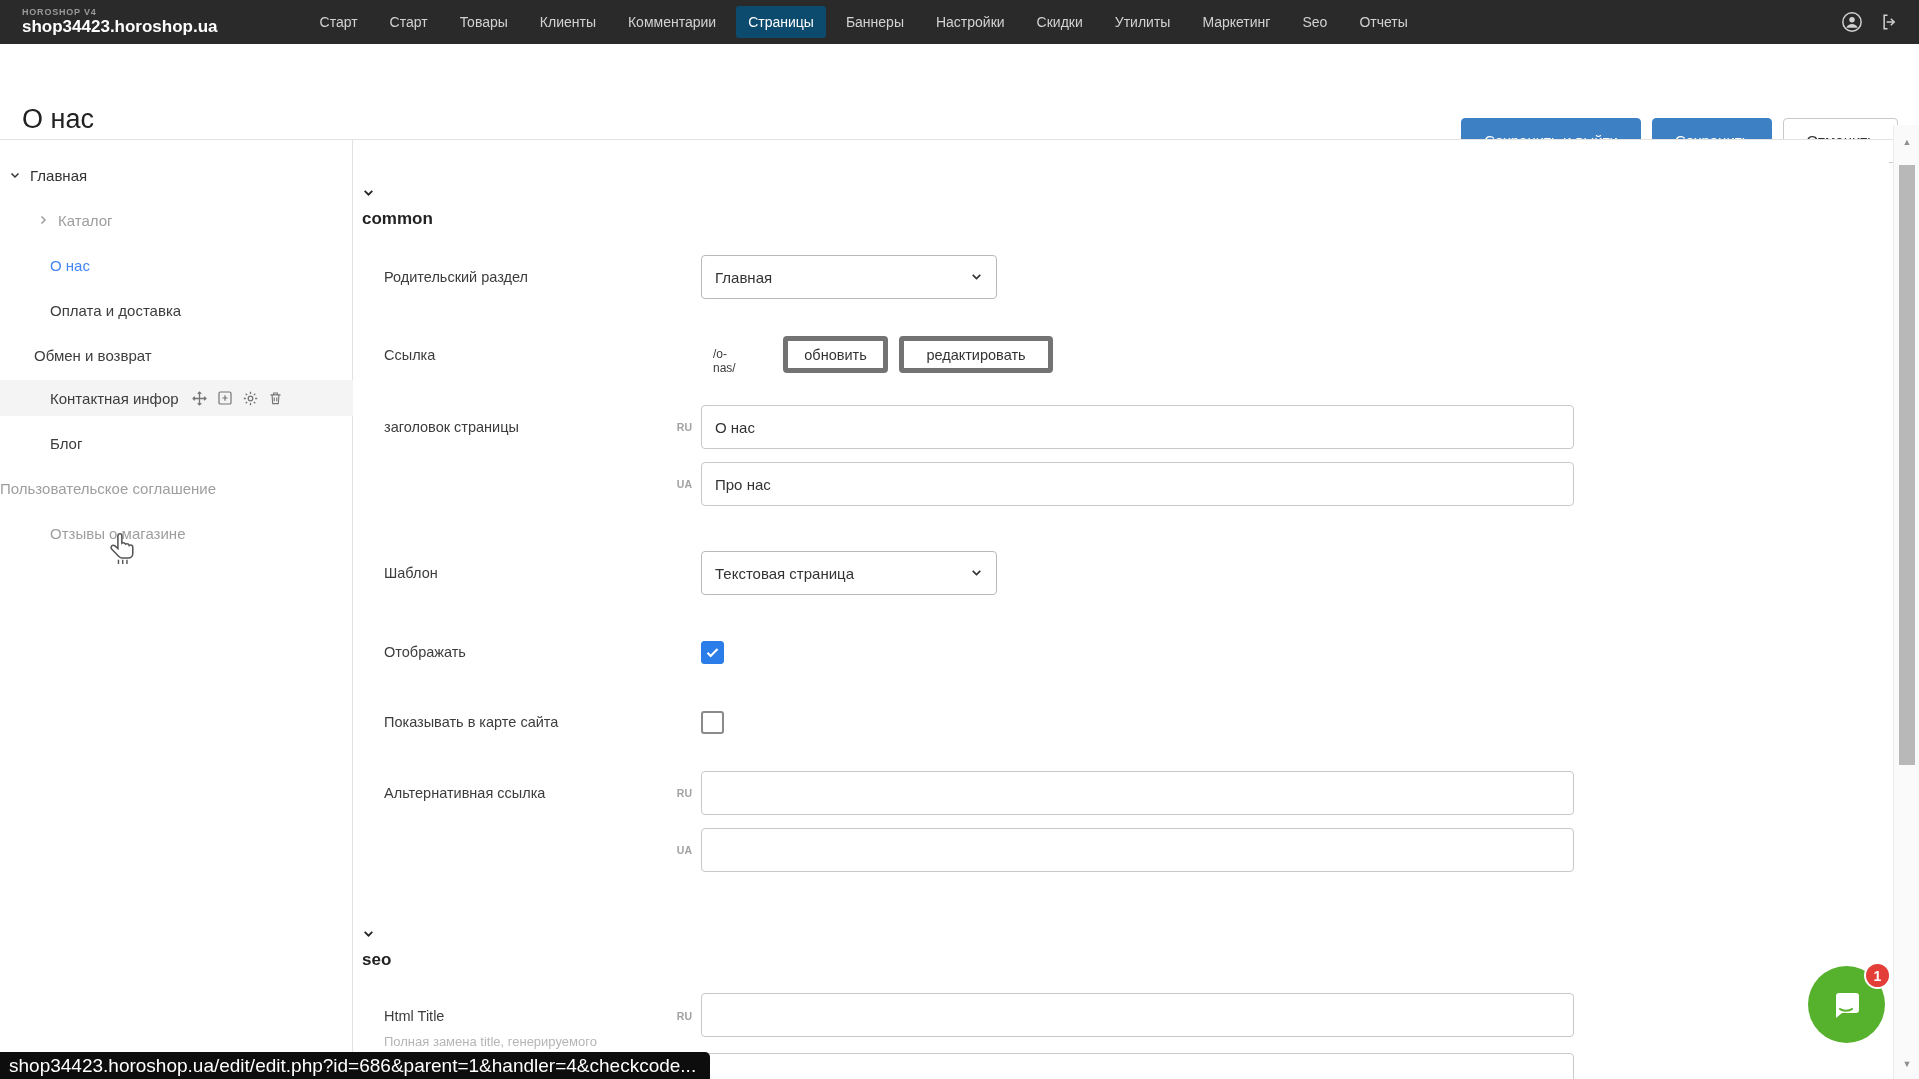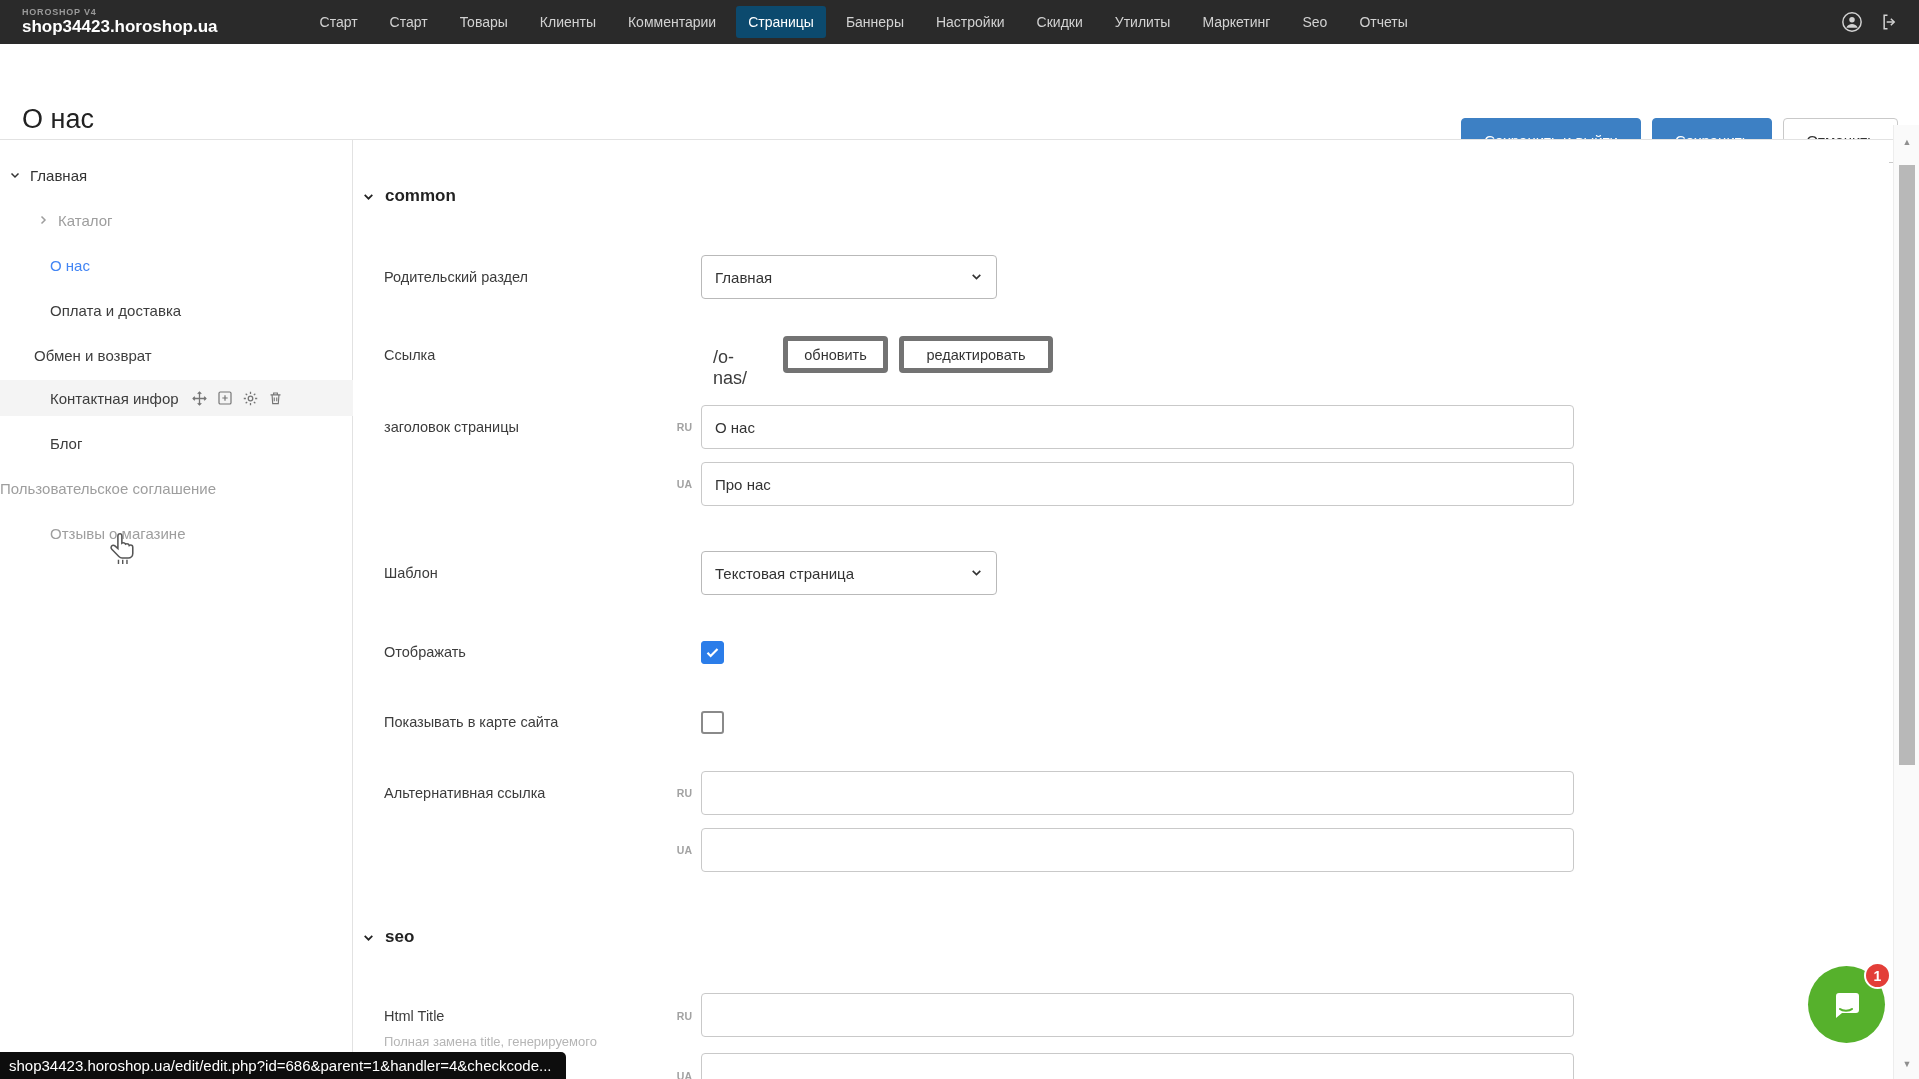--- a/index.html
+++ b/index.html
@@ -39,53 +39,53 @@
   .tree-row.hovered { background:#f4f4f4; }
   .tree-caret { width:14px; height:14px; display:flex; align-items:center; justify-content:center; }
   .t-dark { color:#333; } .t-sub { color:#3d3d3d; } .t-muted { color:#9e9e9e; }
   .t-active { color:#4285f4; }
   .row-actions { display:flex; align-items:center; gap:9px; margin-left:12px; color:#757575; }
   .row-actions svg { display:block; }
   .hand-cursor { position:absolute; left:106px; top:390px; z-index:5; }
 
   
   .main { position:absolute; left:354px; top:140px; width:1535px; height:939px; background:#fff; }
-  .section-head { position:absolute; left:8px; display:flex; align-items:center; gap:10px;
-                  font-size:17px; font-weight:bold; color:#222; cursor:pointer; }
+  .section-head { position:absolute; left:8px; display:flex; gap:10px;
+                  font-size:17px; font-weight:bold; color:#222; cursor:pointer;flex-direction:column; }
   .frow { position:absolute; }
   .flabel { position:absolute; left:30px; font-size:14.5px; color:#3c3c3c; white-space:nowrap; }
   .fhint { position:absolute; left:30px; font-size:13px; color:#b5b5b5; white-space:nowrap; }
   .lang-badge { position:absolute; width:26px; text-align:right; font-size:10.5px;
                 color:#a2a2a2; font-weight:bold; }
   .text-input { position:absolute; left:347px; width:873px; height:44px; border:1px solid #c9c9c9;
                 border-radius:4px; font-size:15px; color:#333; padding:0 13px;
                 font-family:"Liberation Sans", sans-serif; background:#fff; outline:none; }
   .select { position:absolute; left:347px; width:296px; height:44px; border:1px solid #b9b9b9;
             border-radius:4px; background:#fff; display:flex; align-items:center;
             padding:0 13px; font-size:15px; color:#333; cursor:pointer; }
   .select .sel-caret { margin-left:auto; }
   .mini-btn { position:absolute; height:37px; background:#fff; border:5px solid #737373;
               border-radius:4px; font-size:14.5px; color:#333; display:flex; align-items:center;
               justify-content:center; cursor:pointer; }
-  .link-path { position:absolute; font-size:18px; color:#3c3c3c; }
+  .link-path { position:absolute; font-size:12px; color:#3c3c3c; }
   .checkbox { position:absolute; left:347px; width:23px; height:23px; border-radius:3px; cursor:pointer; }
   .checkbox.checked { background:#2b7de9; border:1px solid #2b7de9;
                       display:flex; align-items:center; justify-content:center; }
   .checkbox.empty { background:#fff; border:2px solid #8a8a8a; }
 
   
   .scrollbar { position:absolute; right:0; top:125px; width:26px; height:954px; background:#fafafa;
                border-left:1px solid #ededed; z-index:20; }
   .sb-arrow { position:absolute; left:0; width:26px; height:18px; display:flex; align-items:center;
               justify-content:center; color:#8f8f8f; font-size:9px; cursor:pointer; }
   .sb-thumb { position:absolute; left:5px; top:40px; width:16px; height:600px; background:#b8b8b8; cursor:pointer; }
 
   
   .status-tooltip { position:absolute; left:0; bottom:0; height:27px; background:#0d0d0d;
-                    color:#fff; font-size:15px; display:flex; align-items:center;
+                    color:#fff; font-size:19px; display:flex; align-items:center;
                     padding:0 14px 0 9px; border-radius:0 5px 0 0; z-index:40; white-space:nowrap; }
 
   
   .chat-widget { position:absolute; left:1808px; top:966px; width:77px; height:77px;
                  border-radius:50%; background:#56b12c; cursor:pointer; z-index:35;
                  display:flex; align-items:center; justify-content:center; }
   .chat-badge { position:absolute; right:-6px; top:-4px; width:27px; height:27px; border-radius:50%;
                 background:#e33e38; border:2px solid #fff; color:#fff; font-size:14px; font-weight:bold;
                 display:flex; align-items:center; justify-content:center; }
 </style>

